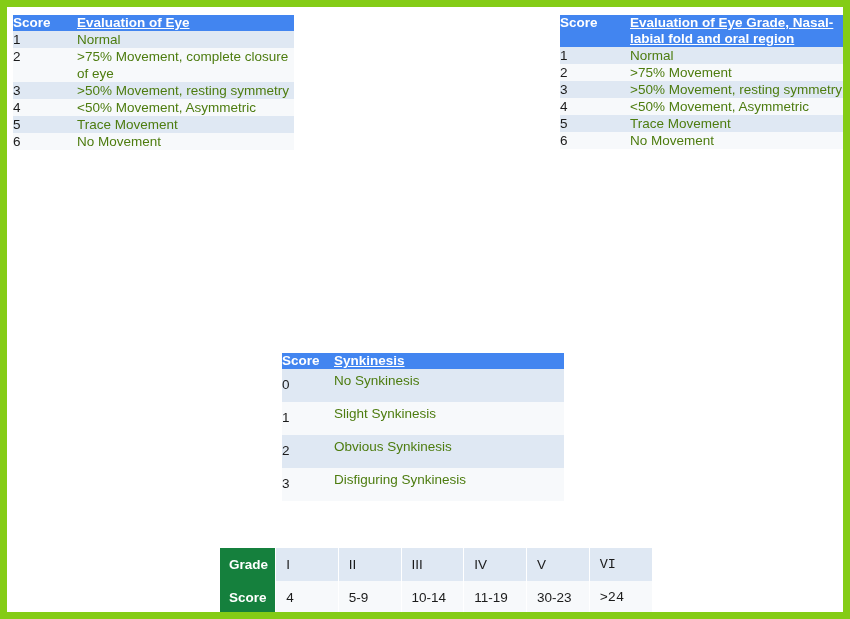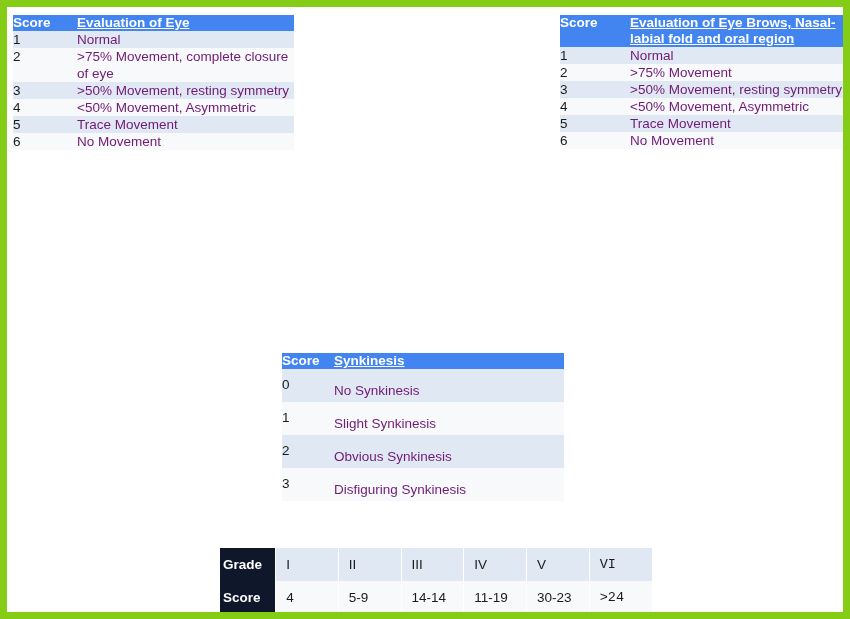--- a/index.html
+++ b/index.html
@@ -51,51 +51,51 @@
   .hdr-cell.last { border-right: 0; text-decoration: underline; }
 
   .r-odd  > td { background: #dfe8f3; }
   .r-even > td { background: #f7f9fb; }
 
   .cell {
     padding: 8px 10px 8px 11px;
     line-height: 17px;
     border-right: 1px solid #ffffff;
     font-size: 13.5px;
-    color: #701a75;
+    color: #4d7c0f;
   }
   .cell.last { border-right: 0; }
   .cell.num { color: #1b1b1b; }
 
   
   #tbl-eye { left: 6px; top: 8px; width: 281px; }
   #tbl-eye .c-score { width: 64px; }
   #tbl-eye .c-desc  { width: 217px; }
 
   
   #tbl-brows { left: 553px; top: 8px; width: 286px; }
   #tbl-brows .c-score { width: 70px; }
   #tbl-brows .c-desc  { width: 216px; }
 
   
   #tbl-syn { left: 275px; top: 346px; width: 282px; }
   #tbl-syn .c-score { width: 52px; }
   #tbl-syn .c-desc  { width: 230px; }
   #tbl-syn .cell { padding-top: 7px; padding-bottom: 9px; }
   
-  #tbl-syn .cell.desc-low { padding-top: 13px; padding-bottom: 0px; line-height: 17px; }
+  #tbl-syn .cell.desc-low { padding-top: 3px; padding-bottom: 0px; line-height: 17px; }
   #tbl-syn .cell.num { padding-top: 7px; }
 
   
   #tbl-grade { left: 213px; top: 541px; width: 432px; }
   #tbl-grade .lbl {
-    background: #0f172a;
+    background: #15803d;
     color: #ffffff;
     font-weight: bold;
-    padding: 8px 10px 8px 3px;
+    padding: 8px 10px 8px 9px;
     line-height: 17px;
     font-size: 13.5px;
     border-right: 1px solid #ffffff;
     width: 55px;
     vertical-align: top;
   }
   #tbl-grade .gcell {
     padding: 8px 9px 8px 10px;
     line-height: 17px;
     font-size: 13.5px;
@@ -153,21 +153,21 @@
   </table>
 
   <table class="tbl" id="tbl-brows">
     <colgroup>
         <col class="c-score">
         <col class="c-desc">
       </colgroup>
     <thead>
       <tr>
         <th class="hdr-cell">Score</th>
-        <th class="hdr-cell last">Evaluation of Eye Brows, Nasal-labial fold and oral region</th>
+        <th class="hdr-cell last">Evaluation of Eye Grade, Nasal-labial fold and oral region</th>
       </tr>
     </thead>
     <tbody>
       <tr class="r-odd">
         <td class="cell num">1</td>
         <td class="cell last">Normal</td>
       </tr>
       <tr class="r-even">
         <td class="cell num">2</td>
         <td class="cell last">&gt;75% Movement</td>
@@ -239,21 +239,21 @@
         <td class="gcell">II</td>
         <td class="gcell">III</td>
         <td class="gcell">IV</td>
         <td class="gcell">V</td>
         <td class="gcell last">VI</td>
       </tr>
       <tr class="row-score">
         <td class="lbl">Score</td>
         <td class="gcell">4</td>
         <td class="gcell">5-9</td>
-        <td class="gcell">14-14</td>
+        <td class="gcell">10-14</td>
         <td class="gcell">11-19</td>
         <td class="gcell">30-23</td>
         <td class="gcell last">&gt;24</td>
       </tr>
     </tbody>
   </table>
 
 </div>
 
 </body></html>

